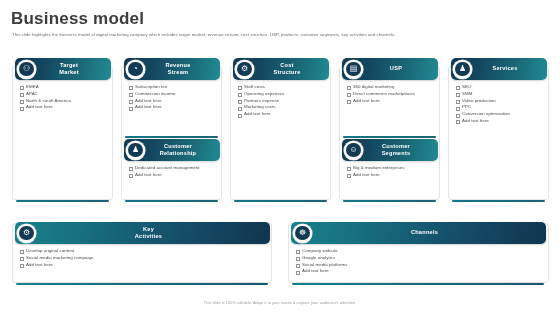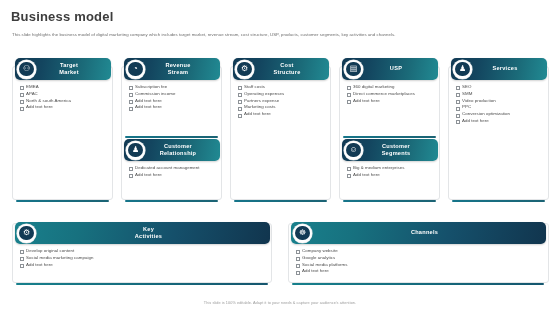--- a/index.html
+++ b/index.html
@@ -6,21 +6,21 @@
   html, body {
     width: 560px; height: 315px;
     background: #ffffff;
     font-family: "Liberation Sans", sans-serif;
     overflow: hidden;
   }
   .slide { position: relative; width: 560px; height: 315px; background:#fff; }
 
   .page-title {
     position: absolute; left: 11px; top: 9px;
-    font-size: 13px; font-weight: 700; color: #3d3d3d;
+    font-size: 17px; font-weight: 700; color: #3d3d3d;
     letter-spacing: .2px;
   }
   .page-subtitle {
     position: absolute; left: 12px; top: 32px; width: 534px;
     font-size: 4.3px; color: #6b6b6b; line-height: 1.35;
     letter-spacing: .06px;
   }
 
   
   .col-card {

